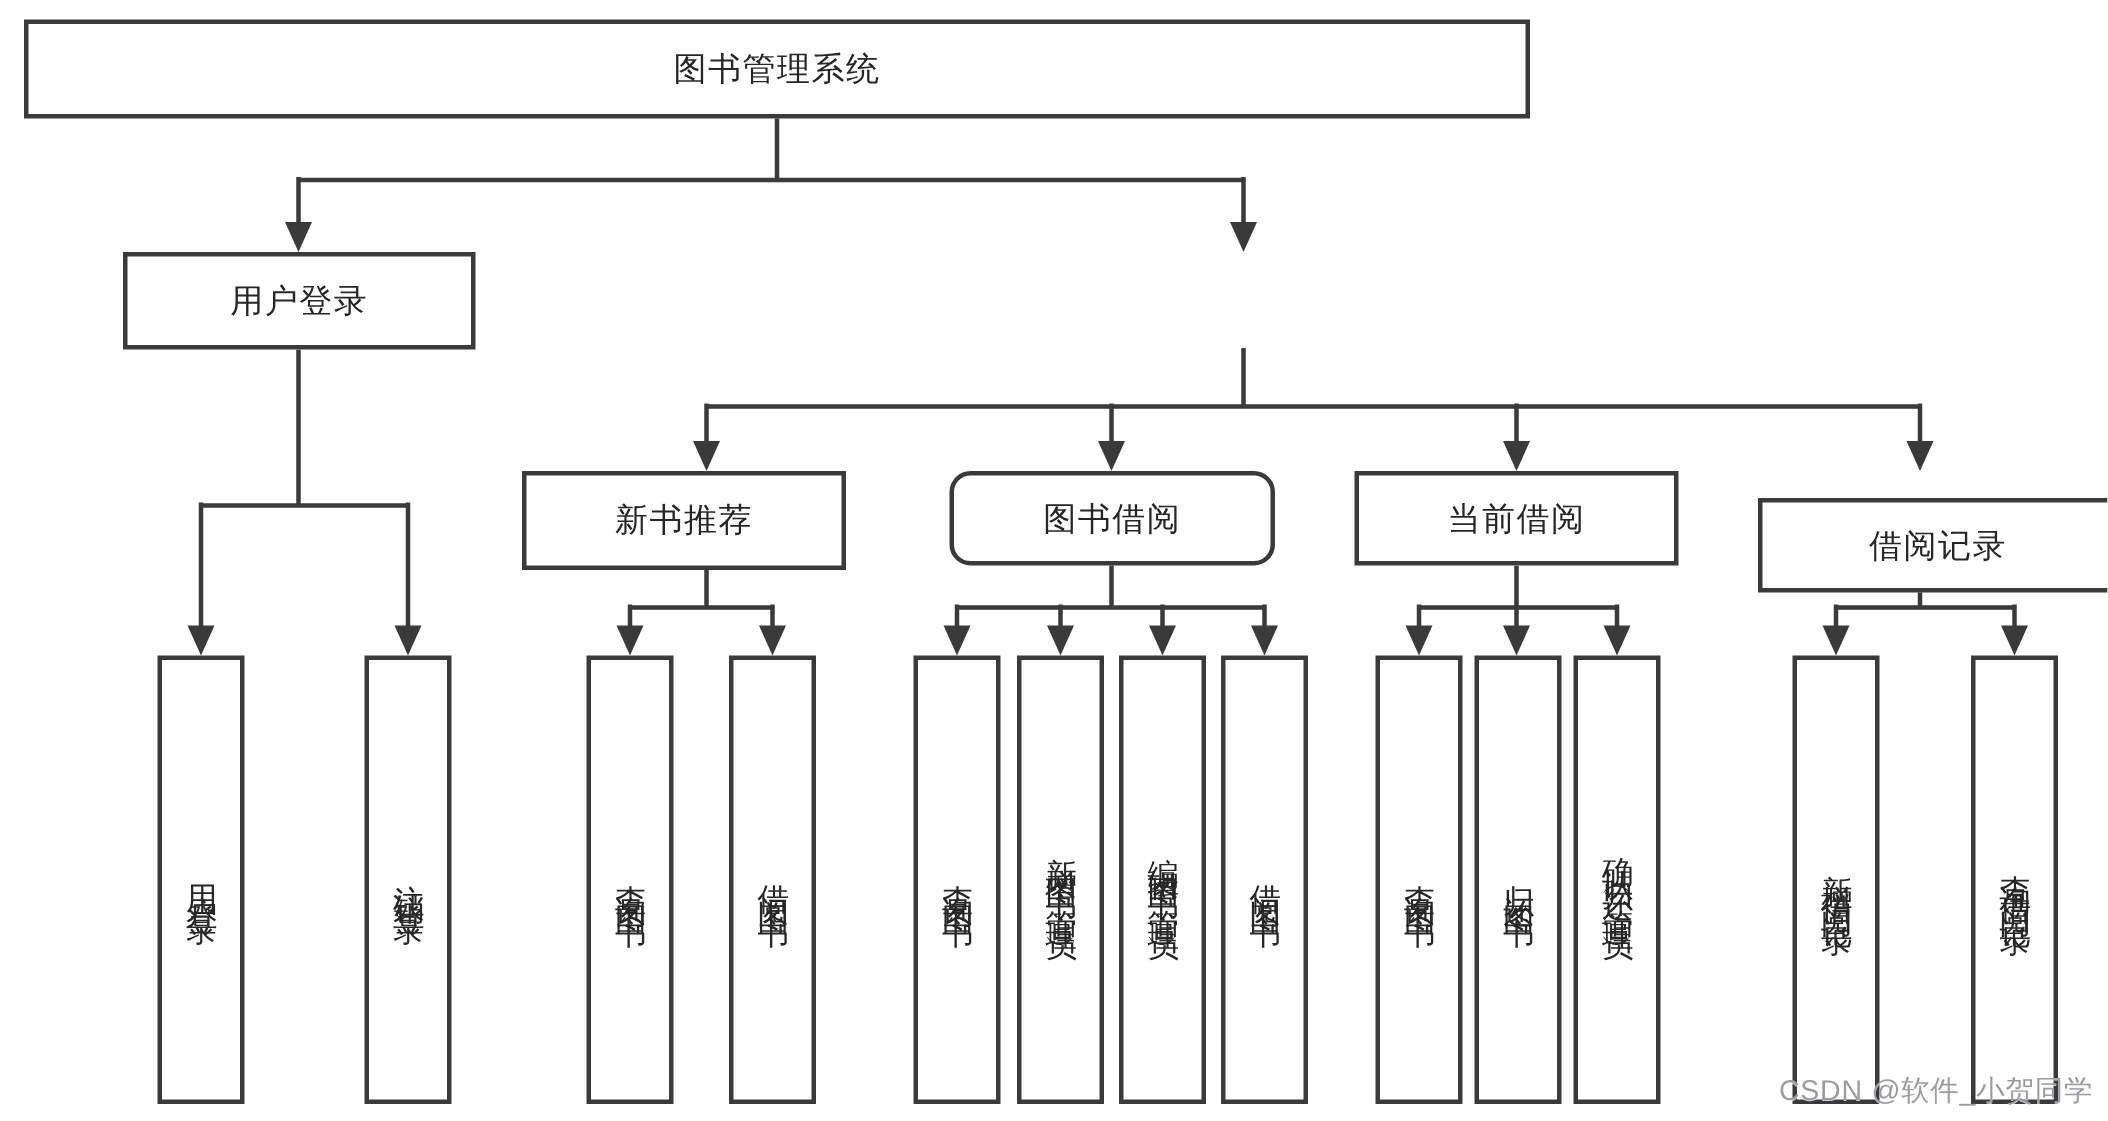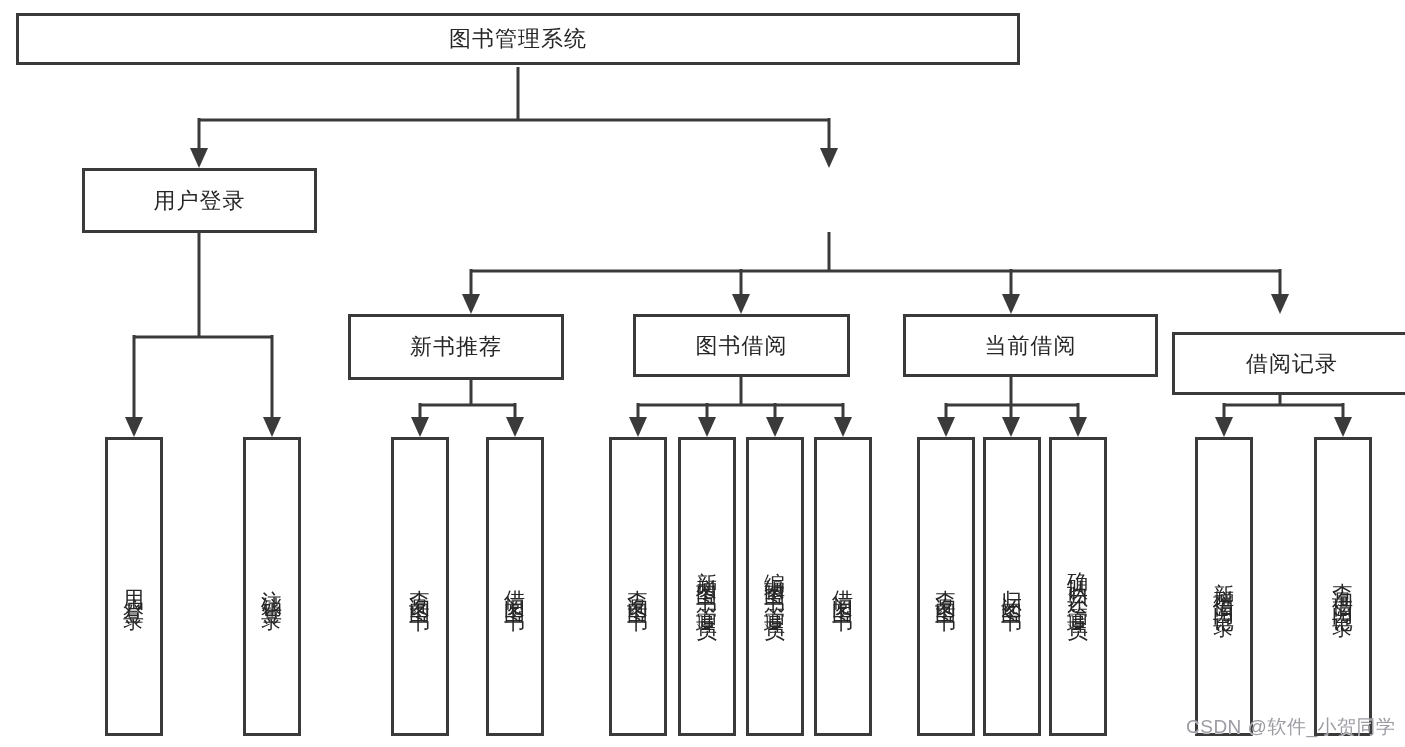--- a/index.html
+++ b/index.html
@@ -73,35 +73,35 @@
       <polygon points="1069,417 1087,417 1078,437" stroke="none"></polygon>
     </g>
 
     <g stroke="#3a3a3a" stroke-width="3" fill="#3a3a3a">
       <path fill="none" d="M1280 377 V406.5 M1222.5 405 H1344.5 M1224 403 V419 M1343 403 V419"></path>
       <polygon points="1215,417 1233,417 1224,437" stroke="none"></polygon>
       <polygon points="1334,417 1352,417 1343,437" stroke="none"></polygon>
     </g>
   </svg>
 
-  <div class="node" style="left:16px;top:13px;width:1004px;height:52px;">
+  <div class="node" style="left:16px;top:13px;width:1004px;height:66px;">
     <span class="label">图书管理系统</span>
   </div>
 
   <div class="node" style="left:82px;top:168px;width:235px;height:65px;">
     <span class="label">用户登录</span>
   </div>
 
   <div class="node" style="left:348px;top:314px;width:216px;height:66px;">
     <span class="label">新书推荐</span>
   </div>
-  <div class="node" style="left:633px;top:314px;width:217px;height:63px;">
+  <div class="node" style="left:633px;top:314px;width:217px;height:63px;border-radius:14px;">
     <span class="label">图书借阅</span>
   </div>
-  <div class="node" style="left:903px;top:314px;width:255px;height:63px;">
+  <div class="node" style="left:903px;top:314px;width:216px;height:63px;">
     <span class="label">当前借阅</span>
   </div>
   <div class="node" style="left:1172px;top:332px;width:240px;height:63px;">
     <span class="label">借阅记录</span>
   </div>
 
   <div class="node leaf" style="left:105px;top:437px;width:58px;height:299px;">
     <span class="label">用户登录</span>
   </div>
   <div class="node leaf" style="left:243px;top:437px;width:58px;height:299px;">

